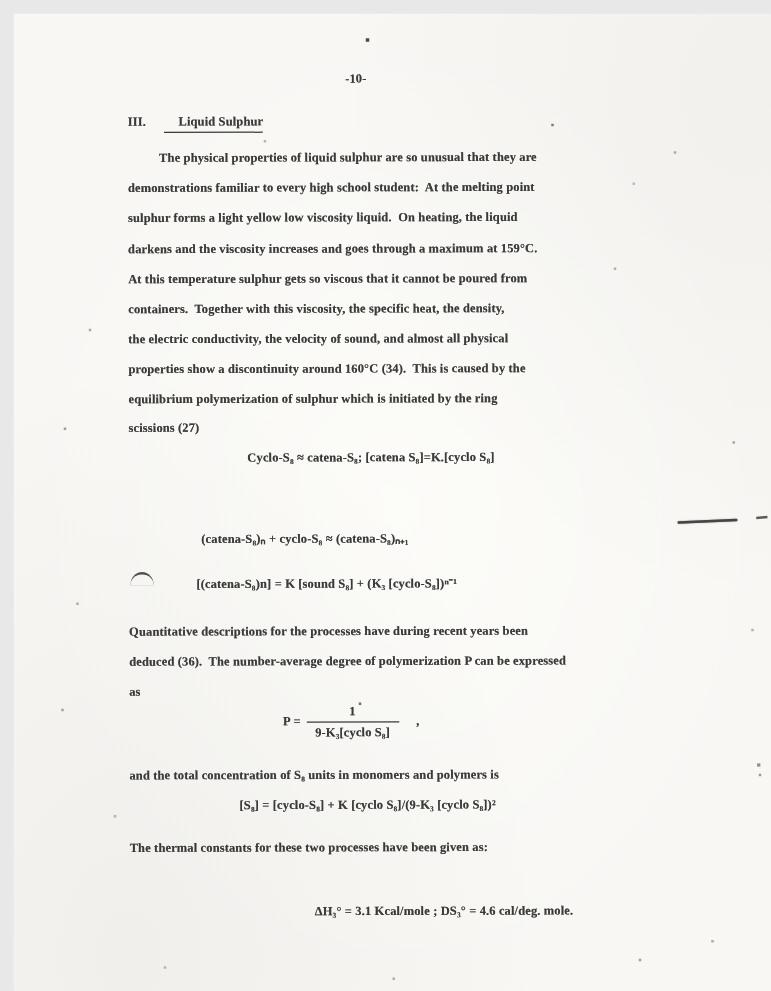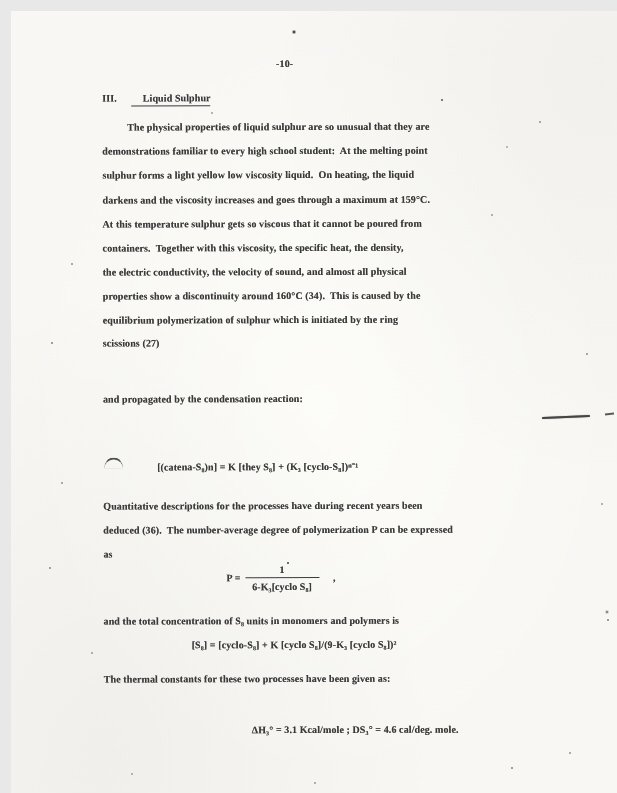--- a/index.html
+++ b/index.html
@@ -82,34 +82,35 @@
     <div class="tline" style="left:92px;top:134px">demonstrations familiar to every high school student:  At the melting point</div>
     <div class="tline" style="left:92px;top:158px">sulphur forms a light yellow low viscosity liquid.  On heating, the liquid</div>
     <div class="tline" style="left:92px;top:183px">darkens and the viscosity increases and goes through a maximum at 159°C.</div>
     <div class="tline" style="left:92px;top:207px">At this temperature sulphur gets so viscous that it cannot be poured from</div>
     <div class="tline" style="left:92px;top:231px">containers.  Together with this viscosity, the specific heat, the density,</div>
     <div class="tline" style="left:92px;top:255px">the electric conductivity, the velocity of sound, and almost all physical</div>
     <div class="tline" style="left:92px;top:279px">properties show a discontinuity around 160°C (34).  This is caused by the</div>
     <div class="tline" style="left:92px;top:303px">equilibrium polymerization of sulphur which is initiated by the ring</div>
     <div class="tline" style="left:92px;top:326px">scissions (27)</div>
 
+    <div class="tline" style="left:187px;top:350px">Cyclo-S₈ ≈ catena-S₈; [catena S₈]=K.[cyclo S₈]</div>
 
-    <div class="tline" style="left:92px;top:382px">and propagated by the condensation reaction:</div>
 
-    <div class="tline" style="left:146px;top:448px">[(catena-S₈)n] = K [they S₈] + (K₃ [cyclo-S₈])ⁿ⁻¹</div>
+    <div class="tline" style="left:150px;top:412px">(catena-S₈)ₙ + cyclo-S₈ ≈ (catena-S₈)ₙ₊₁</div>
+    <div class="tline" style="left:146px;top:448px">[(catena-S₈)n] = K [sound S₈] + (K₃ [cyclo-S₈])ⁿ⁻¹</div>
 
     <div class="tline" style="left:92px;top:489px">Quantitative descriptions for the processes have during recent years been</div>
     <div class="tline" style="left:92px;top:513px">deduced (36).  The number-average degree of polymerization P can be expressed</div>
     <div class="tline" style="left:92px;top:537px">as</div>
 
     <div class="tline fracline" style="left:215px;top:553px">
       <span>P = </span>
       <span class="frac">
         <span class="num">1</span>
-        <span class="den">6-K₃[cyclo S₈]</span>
+        <span class="den">9-K₃[cyclo S₈]</span>
       </span>
       <span class="frac-suffix">,</span>
     </div>
 
     <div class="tline" style="left:92px;top:604px">and the total concentration of S₈ units in monomers and polymers is</div>
 
     <div class="tline" style="left:180px;top:628px">[S₈] = [cyclo-S₈] + K [cyclo S₈]/(9-K₃ [cyclo S₈])²</div>
 
     <div class="tline" style="left:92px;top:662px">The thermal constants for these two processes have been given as:</div>
 

